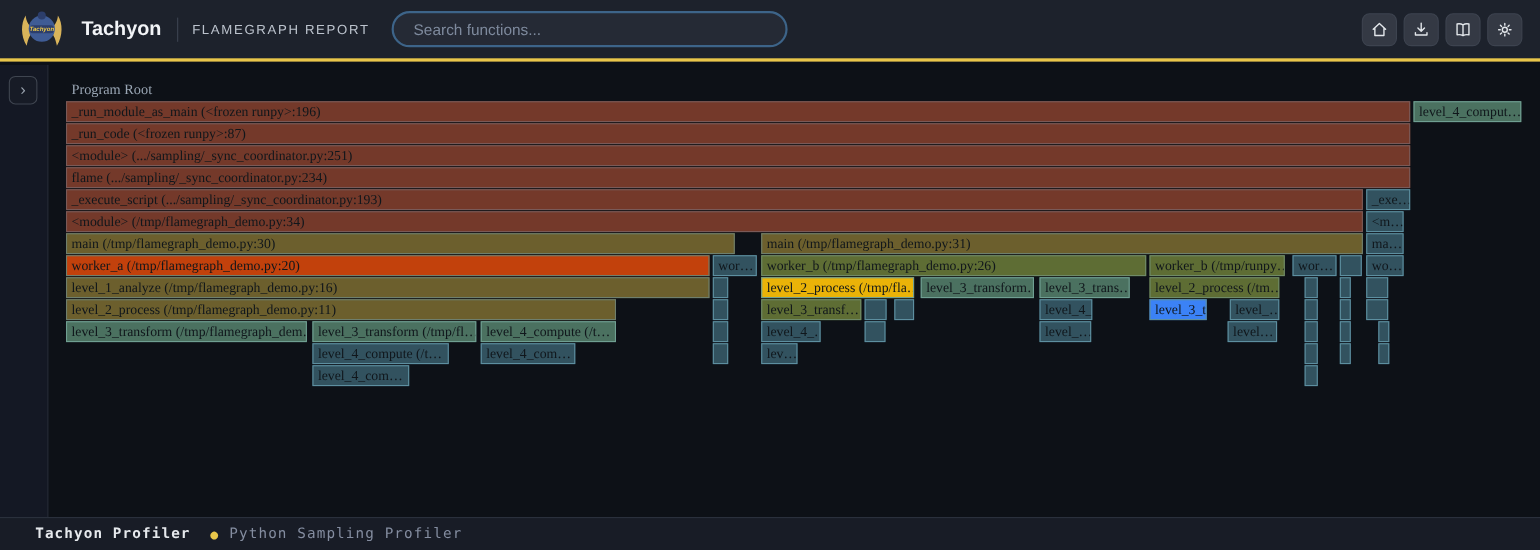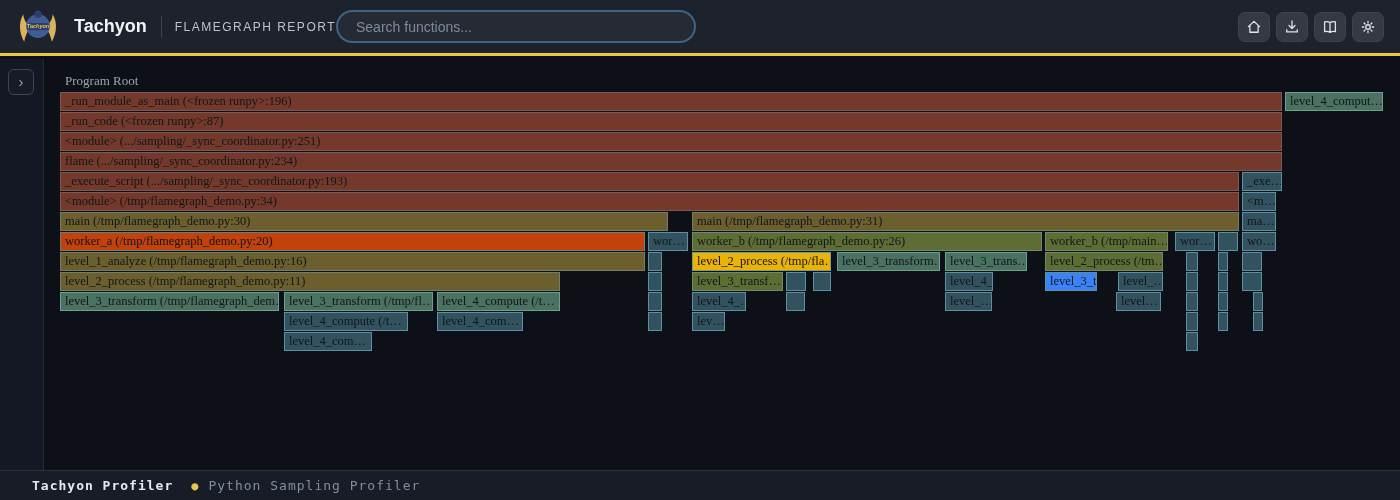--- a/index.html
+++ b/index.html
@@ -7,21 +7,21 @@
               font-family:"Liberation Sans", sans-serif; }
   .page { position:relative; width:1400px; height:500px; }
 
   
   .header { position:absolute; top:0; left:0; right:0; height:56px;
             background:#1d222c; border-bottom:3px solid #e9c64a;
             display:flex; align-items:center; padding:0 16px; }
   .logo { width:44px; height:44px; margin-right:14px; flex:0 0 auto; }
   .app-title { color:#f2f4f7; font-size:18px; font-weight:bold; margin-right:14px; }
   .hdr-divider { width:1px; height:22px; background:#3c4350; margin-right:13px; }
-  .hdr-subtitle { color:#bcc3cd; font-size:12px; letter-spacing:1.5px; white-space:nowrap; }
+  .hdr-subtitle { color:#bcc3cd; font-size:12px; letter-spacing:1.5px; margin-right:20px; white-space:nowrap; }
   .search { width:360px; height:33px; border-radius:17px; border:2px solid #3d6489;
             background:#252a35; color:#aeb6c4; padding:0 18px; font-size:14px;
             font-family:"Liberation Sans", sans-serif; outline:none; }
   .search::placeholder { color:#7e8a9d; }
   .hdr-actions { margin-left:auto; display:flex; gap:6px; }
   .icon-btn { width:32px; height:30px; border-radius:7px; background:#343944;
               border:1px solid #3d434f; display:flex; align-items:center; justify-content:center;
               cursor:pointer; }
   .icon-btn svg { width:18px; height:18px; stroke:#e2e6ea; fill:none;
                   stroke-width:1.7; stroke-linecap:round; stroke-linejoin:round; }
@@ -108,21 +108,21 @@
       <div class="bar" style="left: 60px; top: 172px; width: 1179px; background: rgb(116, 57, 42); border-color: rgb(122, 90, 88);">_execute_script (.../sampling/_sync_coordinator.py:193)</div>
       <div class="bar" style="left: 1242px; top: 172px; width: 40px; background: rgb(50, 82, 95); border-color: rgb(93, 143, 160);">_exe…</div>
       <div class="bar" style="left: 60px; top: 192px; width: 1179px; background: rgb(116, 57, 42); border-color: rgb(122, 90, 88);">&lt;module&gt; (/tmp/flamegraph_demo.py:34)</div>
       <div class="bar" style="left: 1242px; top: 192px; width: 34px; background: rgb(50, 82, 95); border-color: rgb(93, 143, 160);">&lt;m…</div>
       <div class="bar" style="left: 60px; top: 212px; width: 608px; background: rgb(108, 95, 45); border-color: rgb(111, 127, 109);">main (/tmp/flamegraph_demo.py:30)</div>
       <div class="bar" style="left: 692px; top: 212px; width: 547px; background: rgb(108, 95, 45); border-color: rgb(111, 127, 109); font-family: Liberation Serif, serif;">main (/tmp/flamegraph_demo.py:31)</div>
       <div class="bar" style="left: 1242px; top: 212px; width: 34px; background: rgb(50, 82, 95); border-color: rgb(93, 143, 160);">ma…</div>
       <div class="bar" style="left: 60px; top: 232px; width: 585px; background: #c2410c; border-color: rgb(111, 127, 109);">worker_a (/tmp/flamegraph_demo.py:20)</div>
       <div class="bar" style="left: 648px; top: 232px; width: 40px; background: rgb(50, 82, 95); border-color: rgb(93, 143, 160);">wor…</div>
       <div class="bar" style="left: 692px; top: 232px; width: 350px; background: rgb(94, 109, 52); border-color: rgb(111, 138, 104);">worker_b (/tmp/flamegraph_demo.py:26)</div>
-      <div class="bar" style="left: 1045px; top: 232px; width: 123px; background: rgb(94, 109, 52); border-color: rgb(111, 138, 104);">worker_b (/tmp/main…</div>
+      <div class="bar" style="left: 1045px; top: 232px; width: 123px; background: rgb(94, 109, 52); border-color: rgb(111, 138, 104);">worker_b (/tmp/runpy…</div>
       <div class="bar" style="left: 1175px; top: 232px; width: 40px; background: rgb(50, 82, 95); border-color: rgb(93, 143, 160);">wor…</div>
       <div class="bar" style="left: 1218px; top: 232px; width: 20px; background: rgb(50, 82, 95); border-color: rgb(93, 143, 160);"></div>
       <div class="bar" style="left: 1242px; top: 232px; width: 34px; background: rgb(50, 82, 95); border-color: rgb(93, 143, 160);">wo…</div>
       <div class="bar" style="left: 60px; top: 252px; width: 585px; background: rgb(108, 95, 45); border-color: rgb(111, 127, 109);">level_1_analyze (/tmp/flamegraph_demo.py:16)</div>
       <div class="bar" style="left: 648px; top: 252px; width: 14px; background: rgb(50, 82, 95); border-color: rgb(93, 143, 160);"></div>
       <div class="bar" style="left: 692px; top: 252px; width: 139px; background: #eab308; border-color: rgb(111, 159, 146);">level_2_process (/tmp/fla…</div>
       <div class="bar" style="left: 837px; top: 252px; width: 103px; background: rgb(75, 113, 96); border-color: rgb(111, 159, 146);">level_3_transform…</div>
       <div class="bar" style="left: 945px; top: 252px; width: 82px; background: rgb(75, 113, 96); border-color: rgb(111, 159, 146);">level_3_trans…</div>
       <div class="bar" style="left: 1045px; top: 252px; width: 118px; background: rgb(94, 109, 52); border-color: rgb(111, 138, 104);">level_2_process (/tm…</div>
       <div class="bar" style="left: 1186px; top: 252px; width: 12px; background: rgb(50, 82, 95); border-color: rgb(93, 143, 160);"></div>

